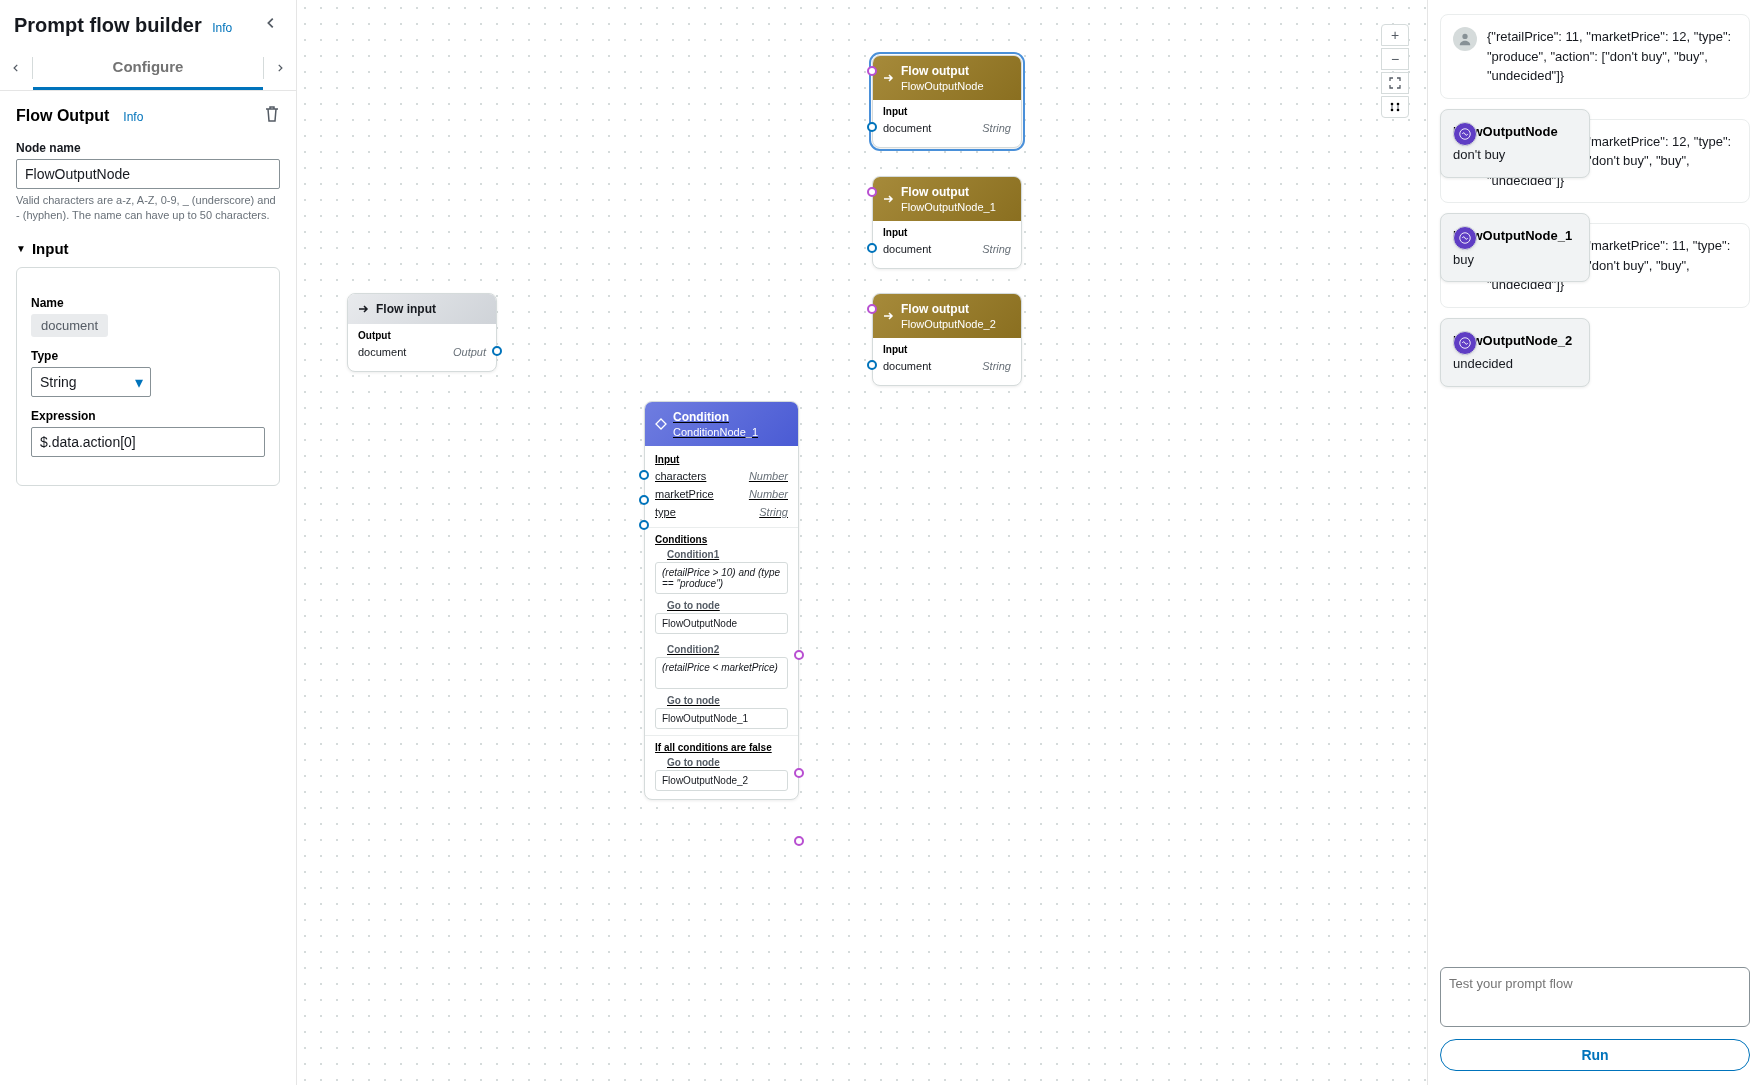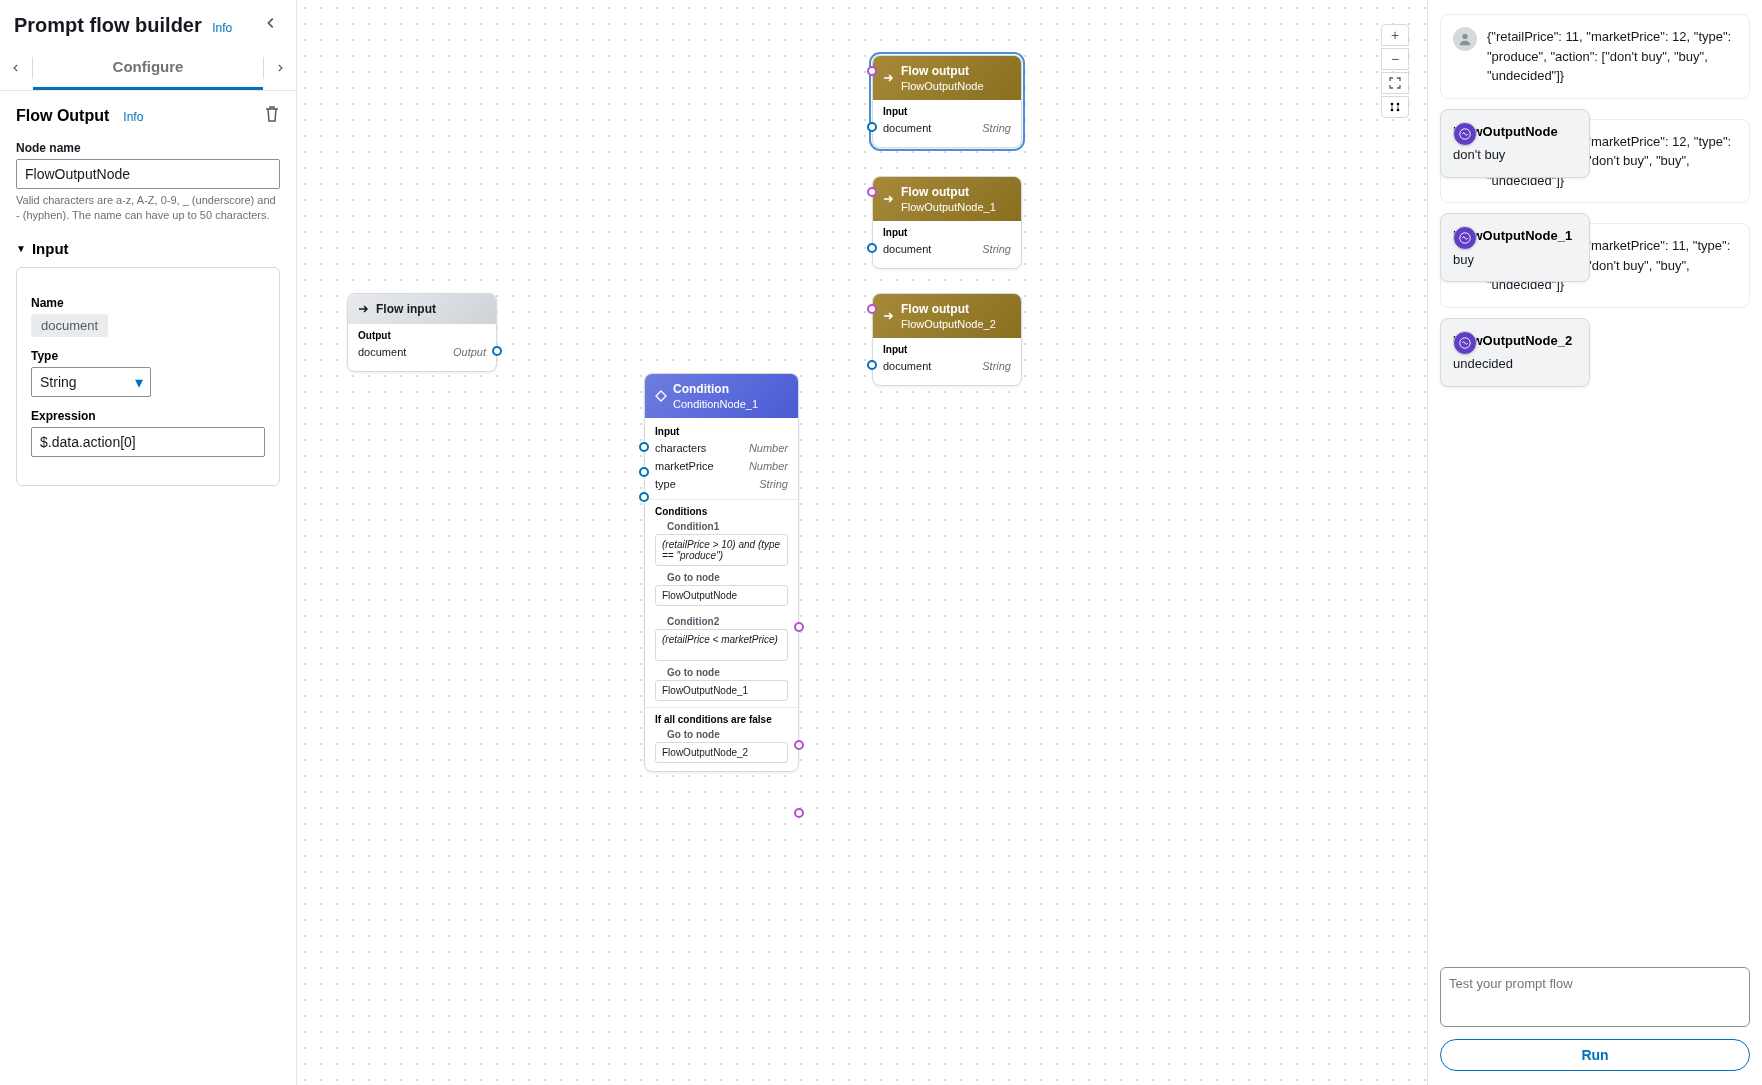--- a/index.html
+++ b/index.html
@@ -283,21 +283,21 @@
       <div class="nb-label">Input</div>
       <div class="nb-row">
         <span class="nb-name">document</span>
         <span class="nb-type">String</span>
       </div>
     </div>
     <span class="port purple l" style="top:10px"></span>
     <span class="port l" style="top:66px"></span>
   </div>
 
-  <div class="node cond-node" style="left:347px; top:373px;">
+  <div class="node cond-node" style="left:347px; top:401px;text-decoration:underline;">
     <div class="node-head head-cond">
       <svg class="nh-icon" viewBox="0 0 12 12">
           <path d="M6 1 L11 6 L6 11 L1 6 Z" fill="none" stroke="#fff" stroke-width="1.3"></path>
         </svg>
       <div>
         <div class="nh-title">Condition</div>
         <div class="nh-sub">ConditionNode_1</div>
       </div>
     </div>
     <div class="cond-body">

